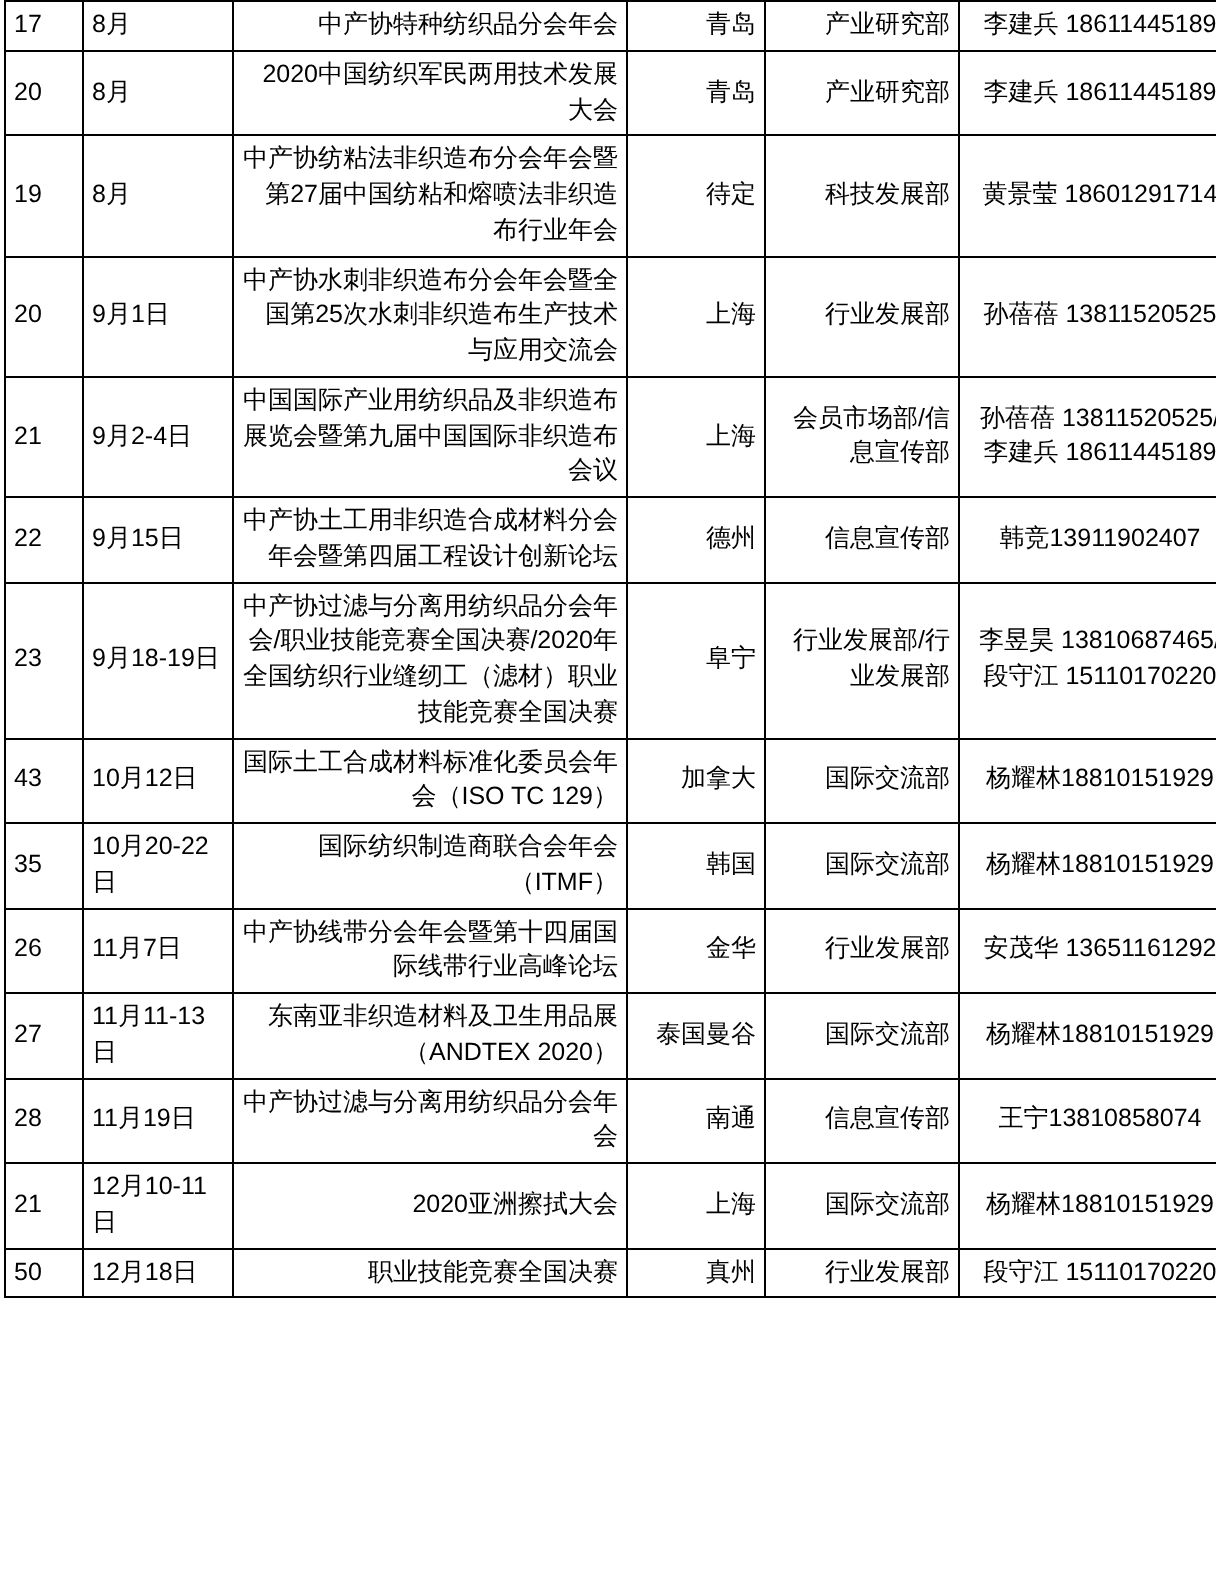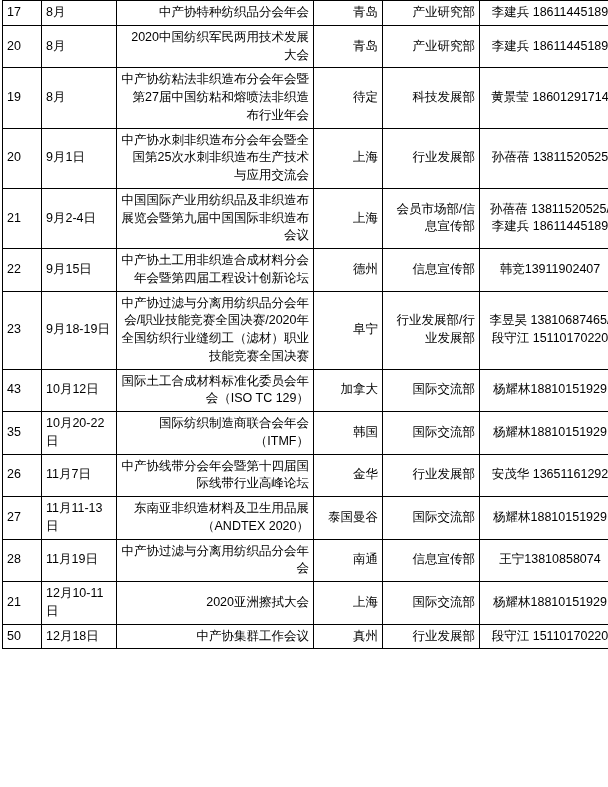--- a/index.html
+++ b/index.html
@@ -160,19 +160,19 @@
         <td class="col-no">21</td>
         <td class="col-date">12月10-11日</td>
         <td class="col-name">2020亚洲擦拭大会</td>
         <td class="col-place">上海</td>
         <td class="col-dept">国际交流部</td>
         <td class="col-contact">杨耀林18810151929</td>
       </tr>
       <tr>
         <td class="col-no">50</td>
         <td class="col-date">12月18日</td>
-        <td class="col-name">中产协集群工作会议</td>
+        <td class="col-name">职业技能竞赛全国决赛</td>
         <td class="col-place">真州</td>
         <td class="col-dept">行业发展部</td>
         <td class="col-contact">段守江 15110170220</td>
       </tr>
     </tbody>
 </table>
 
 </body></html>

